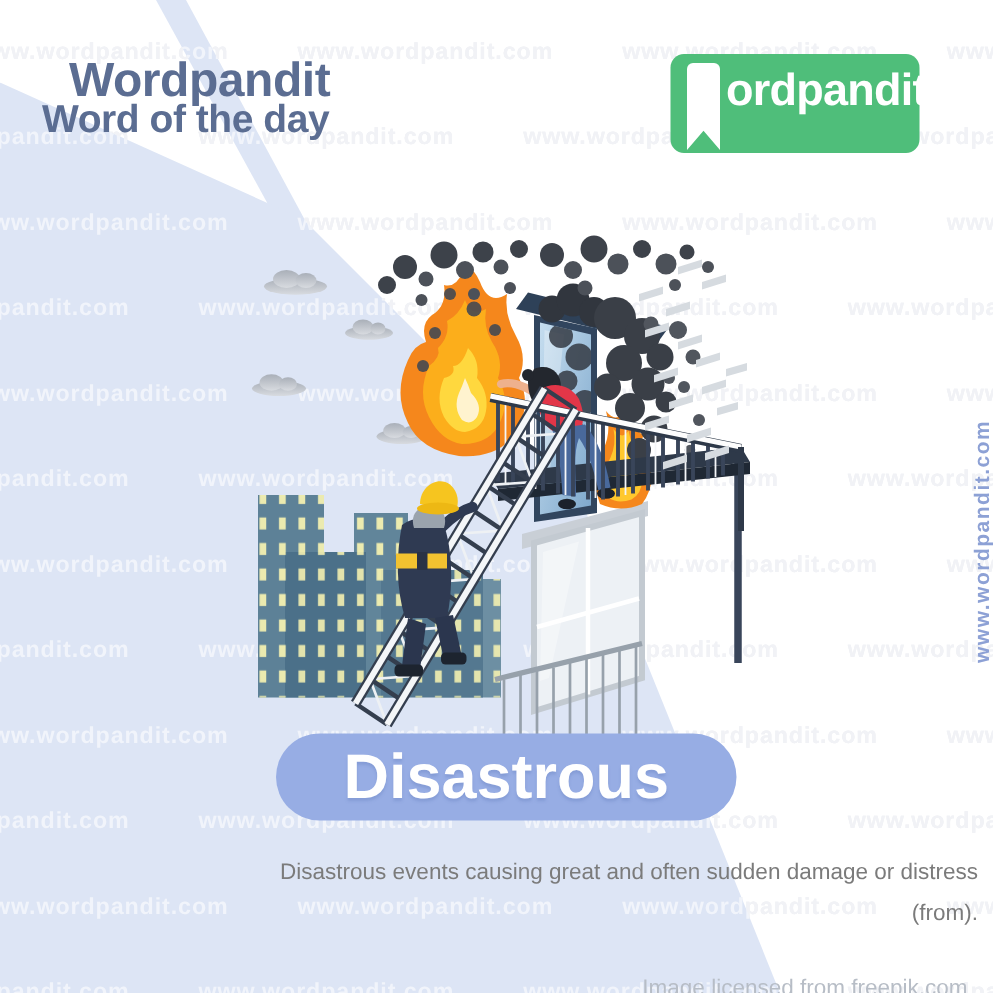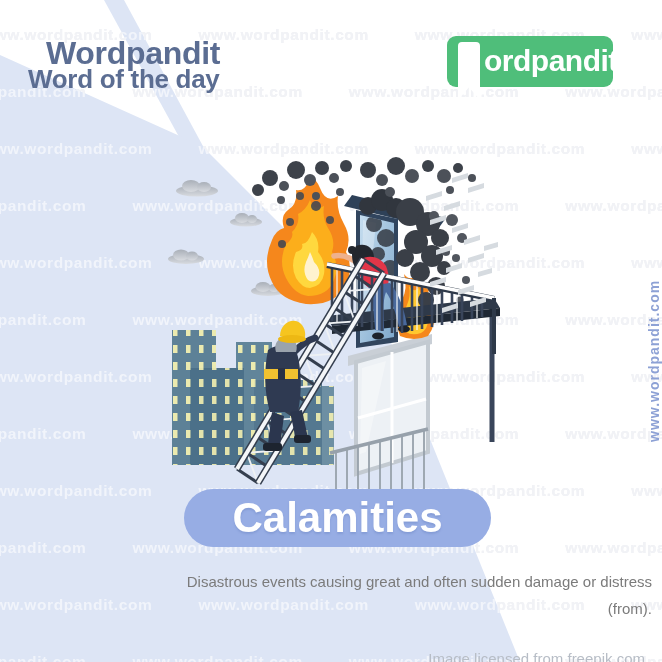--- a/index.html
+++ b/index.html
@@ -18,21 +18,21 @@
     position:absolute;inset:0;background:var(--bg-blue,#dde5f5);
     clip-path:polygon(104px 0,124px 0,204px 148px,184px 146px);
   }
   .blue-main{
     position:absolute;inset:0;background:var(--bg-blue,#dde5f5);
     clip-path:polygon(0 55px,202px 146px,386px 330px,520px 662px,0 662px);
   }
   
   .brand-line1{position:absolute;left:46px;top:35px;font-size:32px;font-weight:bold;color:var(--brand,#5b6d92);letter-spacing:-.3px;}
   .brand-line2{position:absolute;left:28px;top:64px;font-size:26px;font-weight:bold;color:var(--brand,#5b6d92);letter-spacing:-.3px;}
-  .logo{position:absolute;left:447px;top:36px;width:166px;height:51px;background:var(--green,#4fbe7a);border-radius:9px;}
+  .logo{position:absolute;left:447px;top:36px;width:166px;height:66px;background:var(--green,#4fbe7a);border-radius:9px;}
   .logo .bookmark{
     position:absolute;left:11px;top:6px;width:22px;height:58px;background:#fff;
     border-radius:4px 4px 0 0;
     clip-path:polygon(0 0,100% 0,100% 100%,50% 78%,0 100%);
   }
   .logo .logo-text{
     position:absolute;left:37px;top:0;height:51px;line-height:50px;
     color:#fff;font-size:30px;font-weight:bold;letter-spacing:-.5px;
   }
   
@@ -370,21 +370,21 @@
 
   <div class="brand-line1">Wordpandit</div>
   <div class="brand-line2">Word of the day</div>
 
   <div class="logo">
     <div class="bookmark"></div>
     <div class="logo-text">ordpandit</div>
   </div>
 
   <div class="pill">
-    <span class="word">Calamities</span>
+    <span class="word">Disastrous</span>
   </div>
 
   <div class="definition">
     <div>Disastrous events causing great and often sudden damage or distress</div>
     <div>(from).</div>
   </div>
 
   <div class="credit">Image licensed from freepik.com</div>
 
 </div>

